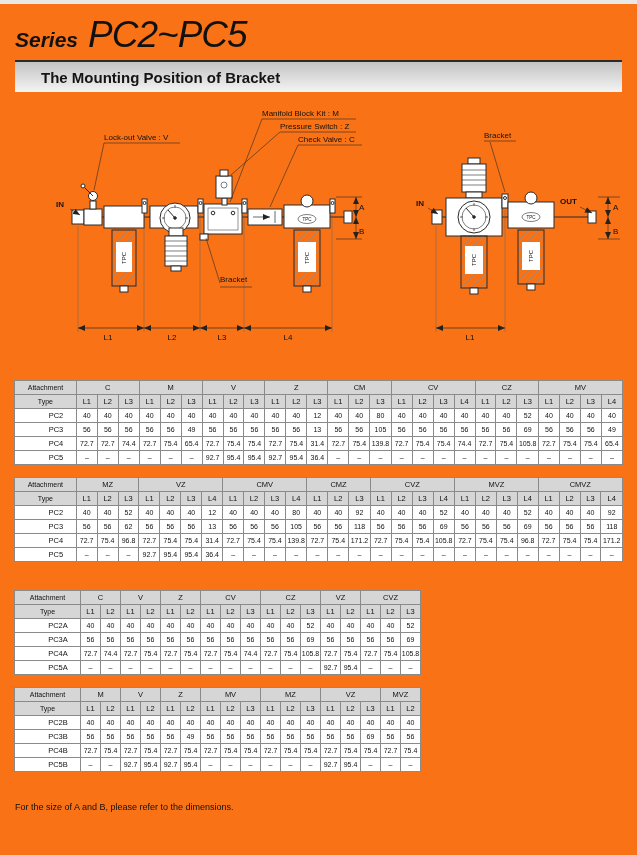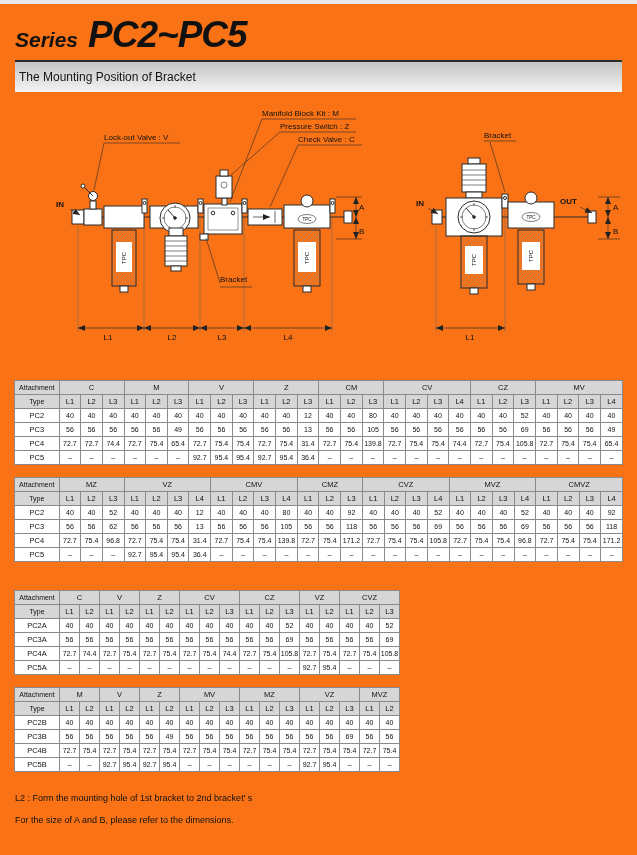--- a/index.html
+++ b/index.html
@@ -1,35 +1,35 @@
 <!DOCTYPE html>
 <html><head>
 <meta charset="utf-8">
 <style>
   html,body{margin:0;padding:0;background:#e8e8e8;}
   .page{width:637px;height:855px;background:#f97316;margin:4px auto;position:relative;
         font-family:"Liberation Sans",sans-serif;color:#111;overflow:hidden;}
   .hdr{padding:10px 15px 0 15px;}
   .series-line{display:flex;align-items:baseline;gap:10px;}
   .series-label{font-style:italic;font-weight:600;font-size:21px;}
-  .series-title{font-style:italic;font-weight:700;font-size:37px;letter-spacing:-1px;}
+  .series-title{font-style:italic;font-weight:400;font-size:37px;letter-spacing:-1px;}
   .band{margin:4px 15px 0 15px;height:30px;border-top:2px solid #2b2b2b;
         background:linear-gradient(#c3c3c3,#f4f4f4);display:flex;align-items:center;
-        padding-left:4px;font-size:12px;font-weight:400;color:#141414;}
+        padding-left:26px;font-size:15px;font-weight:700;color:#141414;}
   .diagram{padding-top:12px;}
   svg text{font-family:"Liberation Sans",sans-serif;fill:#111;}
   .tables{padding:0 14px;}
   .table-host{margin-top:12px;}
   .table-host.gap{margin-top:28px;}
   table.dim-table{border-collapse:collapse;table-layout:fixed;border:1px solid #3c3c3c;}
   .dim-table th,.dim-table td{border:1px solid #8a8a8a;text-align:center;
         height:11px;line-height:11px;padding:1px 0;font-weight:normal;}
   .dim-table thead th{background:#d6d6d6;font-size:7.5px;}
   .dim-table thead th.corner{width:44px;font-size:7px;}
-  .dim-table tbody th{width:44px;background:#fff;font-size:7.5px;}
+  .dim-table tbody th{width:44px;background:#fff;font-size:7.5px;padding-left:21px;}
   .dim-table td{font-size:7px;background:#fff;}
   .wide .dim-table td,.wide .dim-table thead th.lcol{width:21px;}
   .narrow .dim-table td,.narrow .dim-table thead th.lcol{width:19px;}
   .notes{padding:20px 15px 0 15px;font-size:9px;line-height:13px;}
   .notes .foot{margin-top:9px;}
 </style>
 </head>
 <body>
 
 <div class="page">
@@ -847,17 +847,16 @@
               <td>–</td>
               <td>–</td>
               <td>–</td>
             </tr>
           </tbody>
         </table>
       </div>
   </div>
 
   <div class="notes">
-    <div>L2 : Form the mounting hole of 1st bracket to 2nd bracket' s</div>
     <div class="foot">For the size of A and B, please refer to the dimensions.</div>
   </div>
 
 </div>
 
 </body></html>

